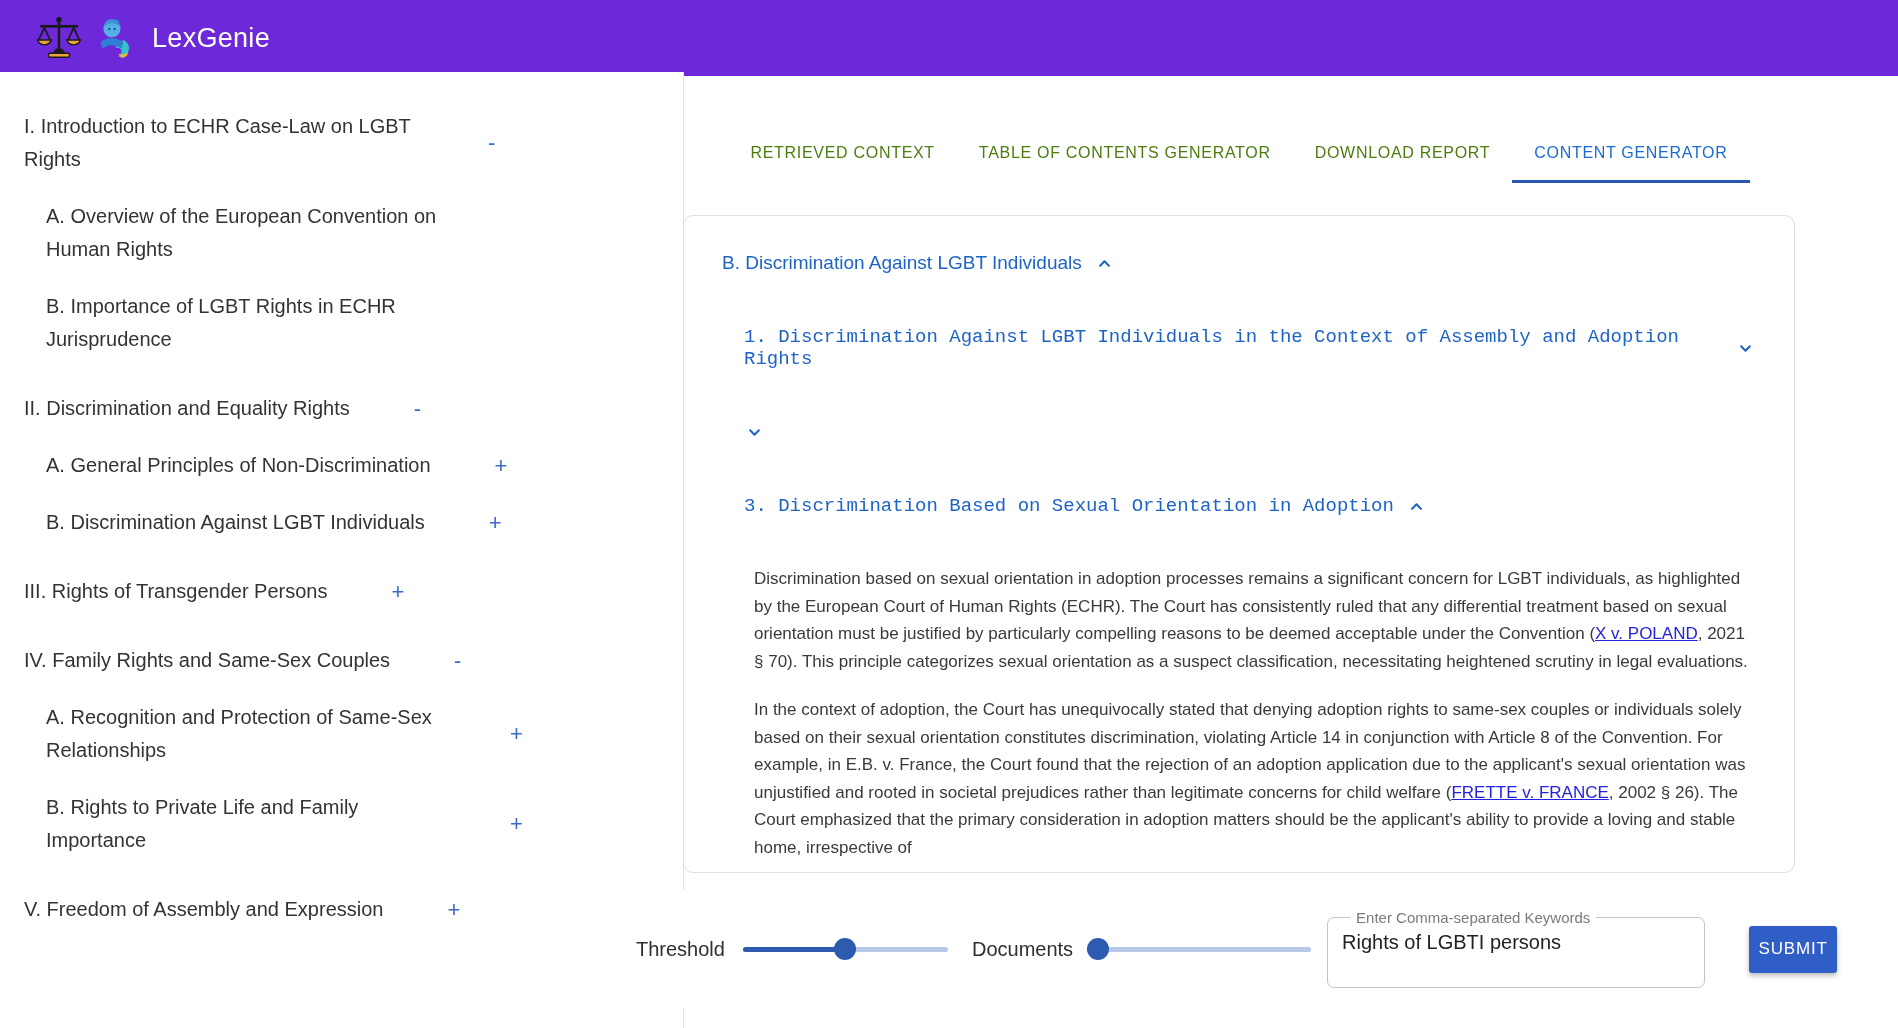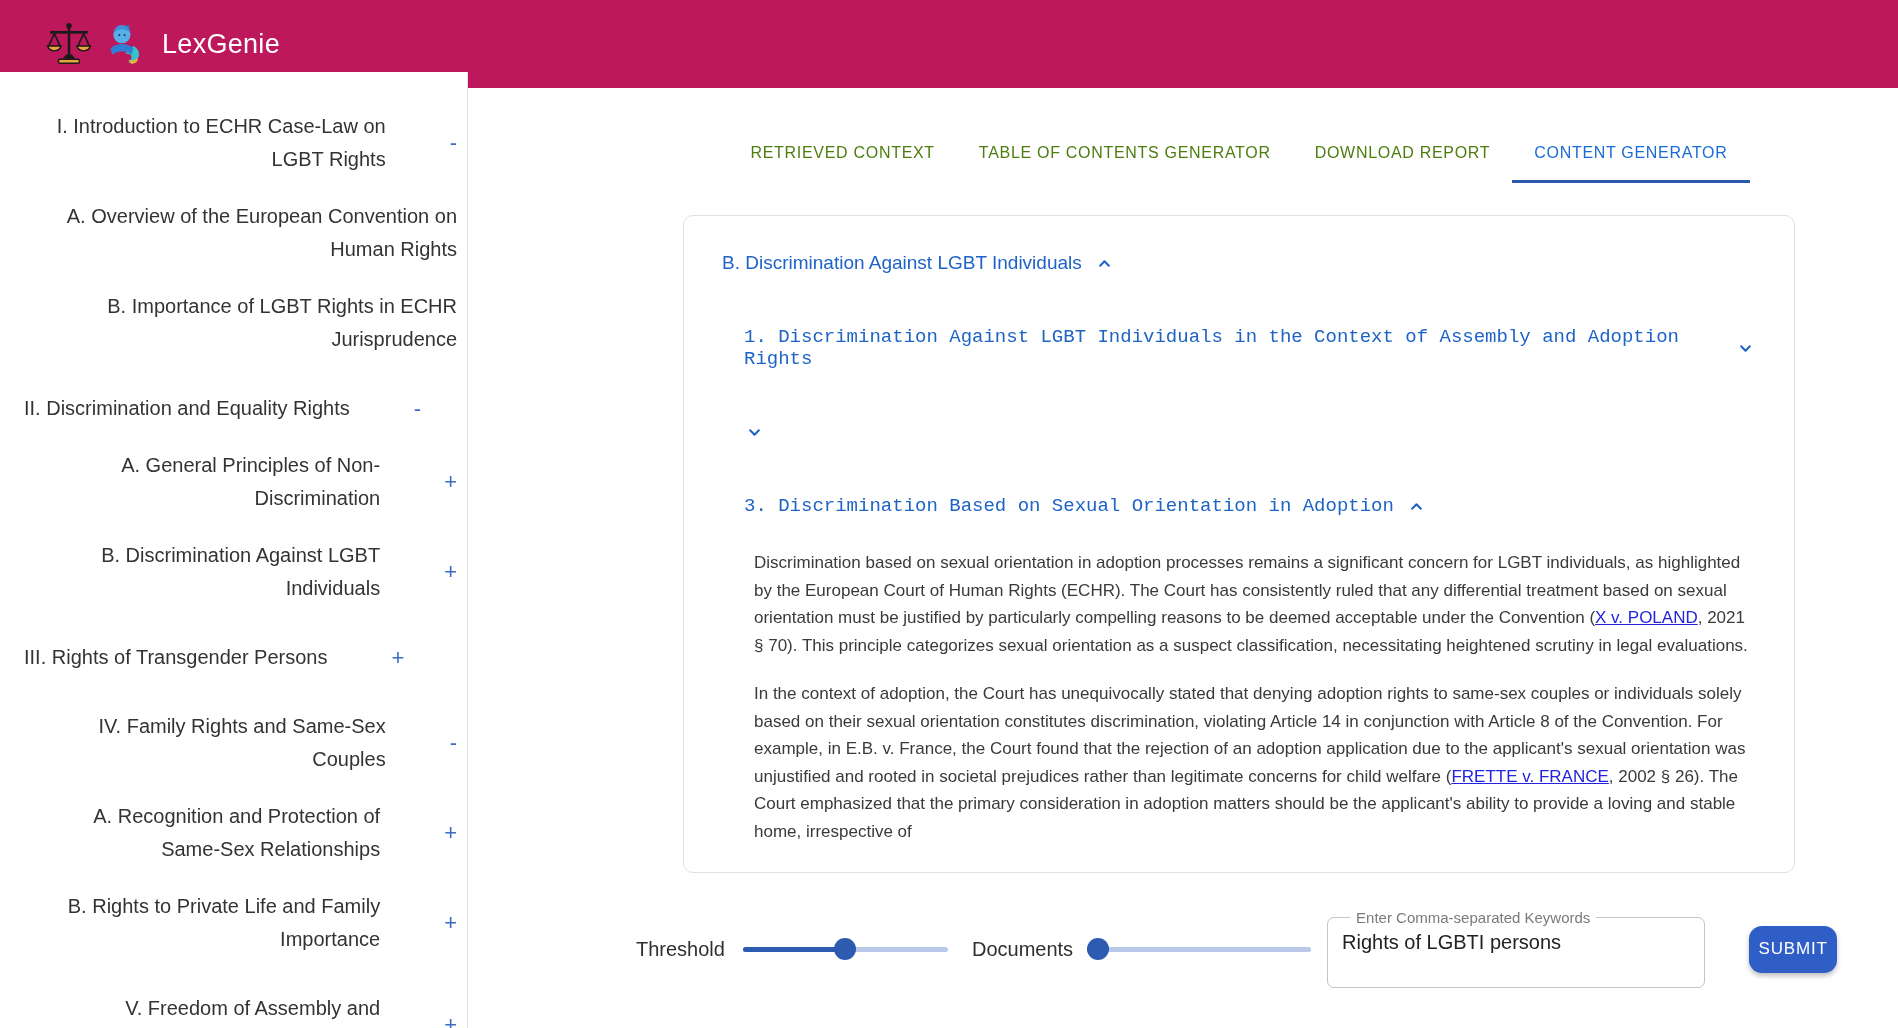--- a/index.html
+++ b/index.html
@@ -6,31 +6,31 @@
   html, body { margin: 0; padding: 0; }
   body {
     width: 1898px; height: 1028px; overflow: hidden;
     background: #ffffff;
     font-family: "Liberation Sans", sans-serif;
     position: relative;
   }
 
   
   .header {
-    height: 88px; background: #be185d;
-    display: flex; align-items: center; padding-left: 46px;
+    height: 76px; background: #6d28d9;
+    display: flex; align-items: center; padding-left: 36px;
   }
   .logo { display: flex; align-items: center; gap: 10px; }
   .brand { color: #ffffff; font-size: 27px; margin-left: 8px; letter-spacing: 0.3px; }
 
   
   .sidebar {
-    position: absolute; top: 72px; left: 0; bottom: 0; width: 468px;
+    position: absolute; top: 72px; left: 0; bottom: 0; width: 684px;
     border-right: 1px solid #e2e2e2; background: #fff;
-    padding: 20px 10px 0 24px; overflow: hidden; text-align: right;
+    padding: 20px 10px 0 24px; overflow: hidden;
   }
   .s-item { display: flex; align-items: center; color: #333333; font-size: 20px; line-height: 33px; }
   .s-item .lbl { cursor: default; }
   .lvl1 { margin-top: 36px; }
   .lvl1:first-child { margin-top: 18px; }
   .lvl2 { margin-top: 24px; padding-left: 22px; }
   .s-item .lbl { max-width: 460px; }
   .s-item.has-toggle .lbl { max-width: 400px; }
   .toggle {
     color: #3d6bc7; font-size: 22px; margin-left: 64px; cursor: pointer;
@@ -53,21 +53,21 @@
     border: 1px solid #e0e0e0; border-radius: 10px; background: #fff;
     padding: 36px 38px 0 38px; overflow: hidden;
   }
   .sec-title {
     color: #1e63c6; font-size: 19px; display: flex; align-items: center; gap: 12px;
     cursor: pointer;
   }
   .subsec { margin: 52px 0 0 22px; font-family: Liberation Mono, monospace; }
   .caret { flex: 0 0 auto; display: inline-flex; }
   .para {
-    margin: 32px 0 0 32px; max-width: 1012px;
+    margin: 48px 0 0 32px; max-width: 1012px;
     font-size: 17px; line-height: 27.5px; color: #3a3a3a;
   }
   .para + .para { margin-top: 21px; }
   .para a { color: #2323dd; text-decoration: underline; cursor: pointer; }
 
   
   .controls {
     position: absolute; left: 0; right: 0; top: 818px; height: 118px;
     display: flex; align-items: center; padding-left: 56px; background: #fff;
   }
@@ -96,21 +96,21 @@
   }
   .kw-fieldset legend {
     font-size: 15px; color: #7a7a7a; padding: 0 6px; margin-left: 8px; line-height: 15px;
   }
   .kw-input {
     width: 100%; border: none; outline: none; background: transparent;
     font-family: "Liberation Sans", sans-serif;
     font-size: 20px; color: #222222; padding: 6px 0 0 0;
   }
   .submit-btn {
-    margin-left: 44px; width: 88px; height: 47px; border: none; border-radius: 13px;
+    margin-left: 44px; width: 88px; height: 47px; border: none; border-radius: 3px;
     background: #2f5ec7; color: #ffffff; font-size: 17px; letter-spacing: 0.8px;
     font-family: "Liberation Sans", sans-serif; cursor: pointer;
     box-shadow: 0 3px 5px rgba(0,0,0,0.25);
   }
 </style>
 </head>
 <body>
 
 <div class="header">
   <div class="logo">

